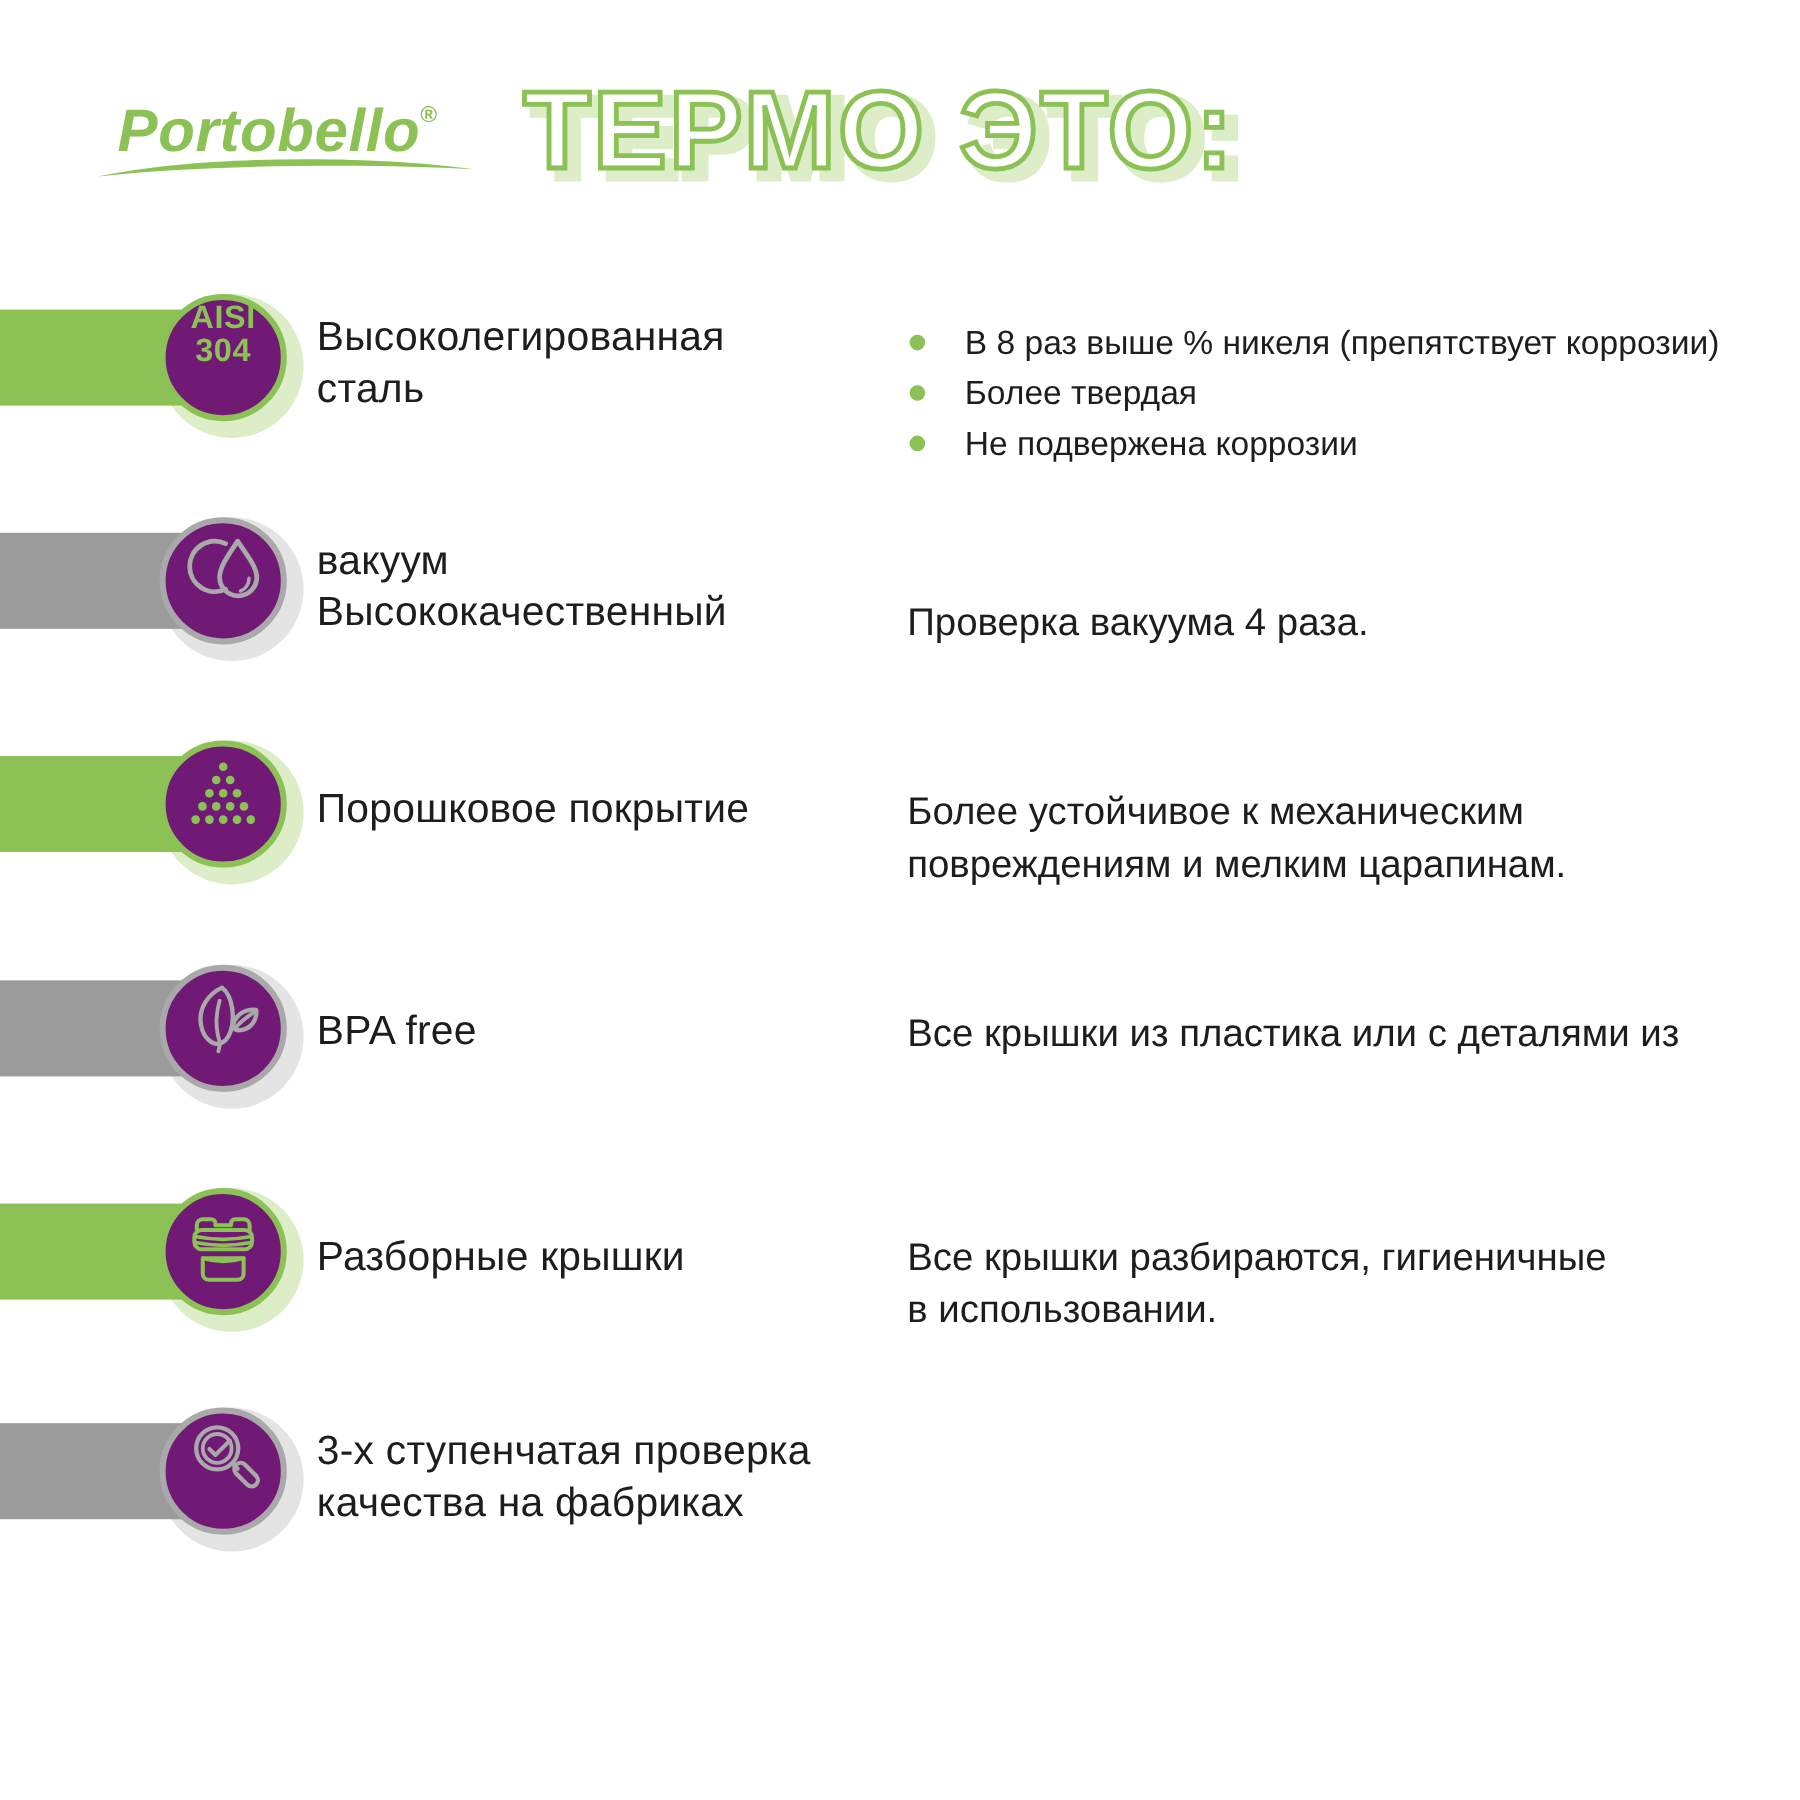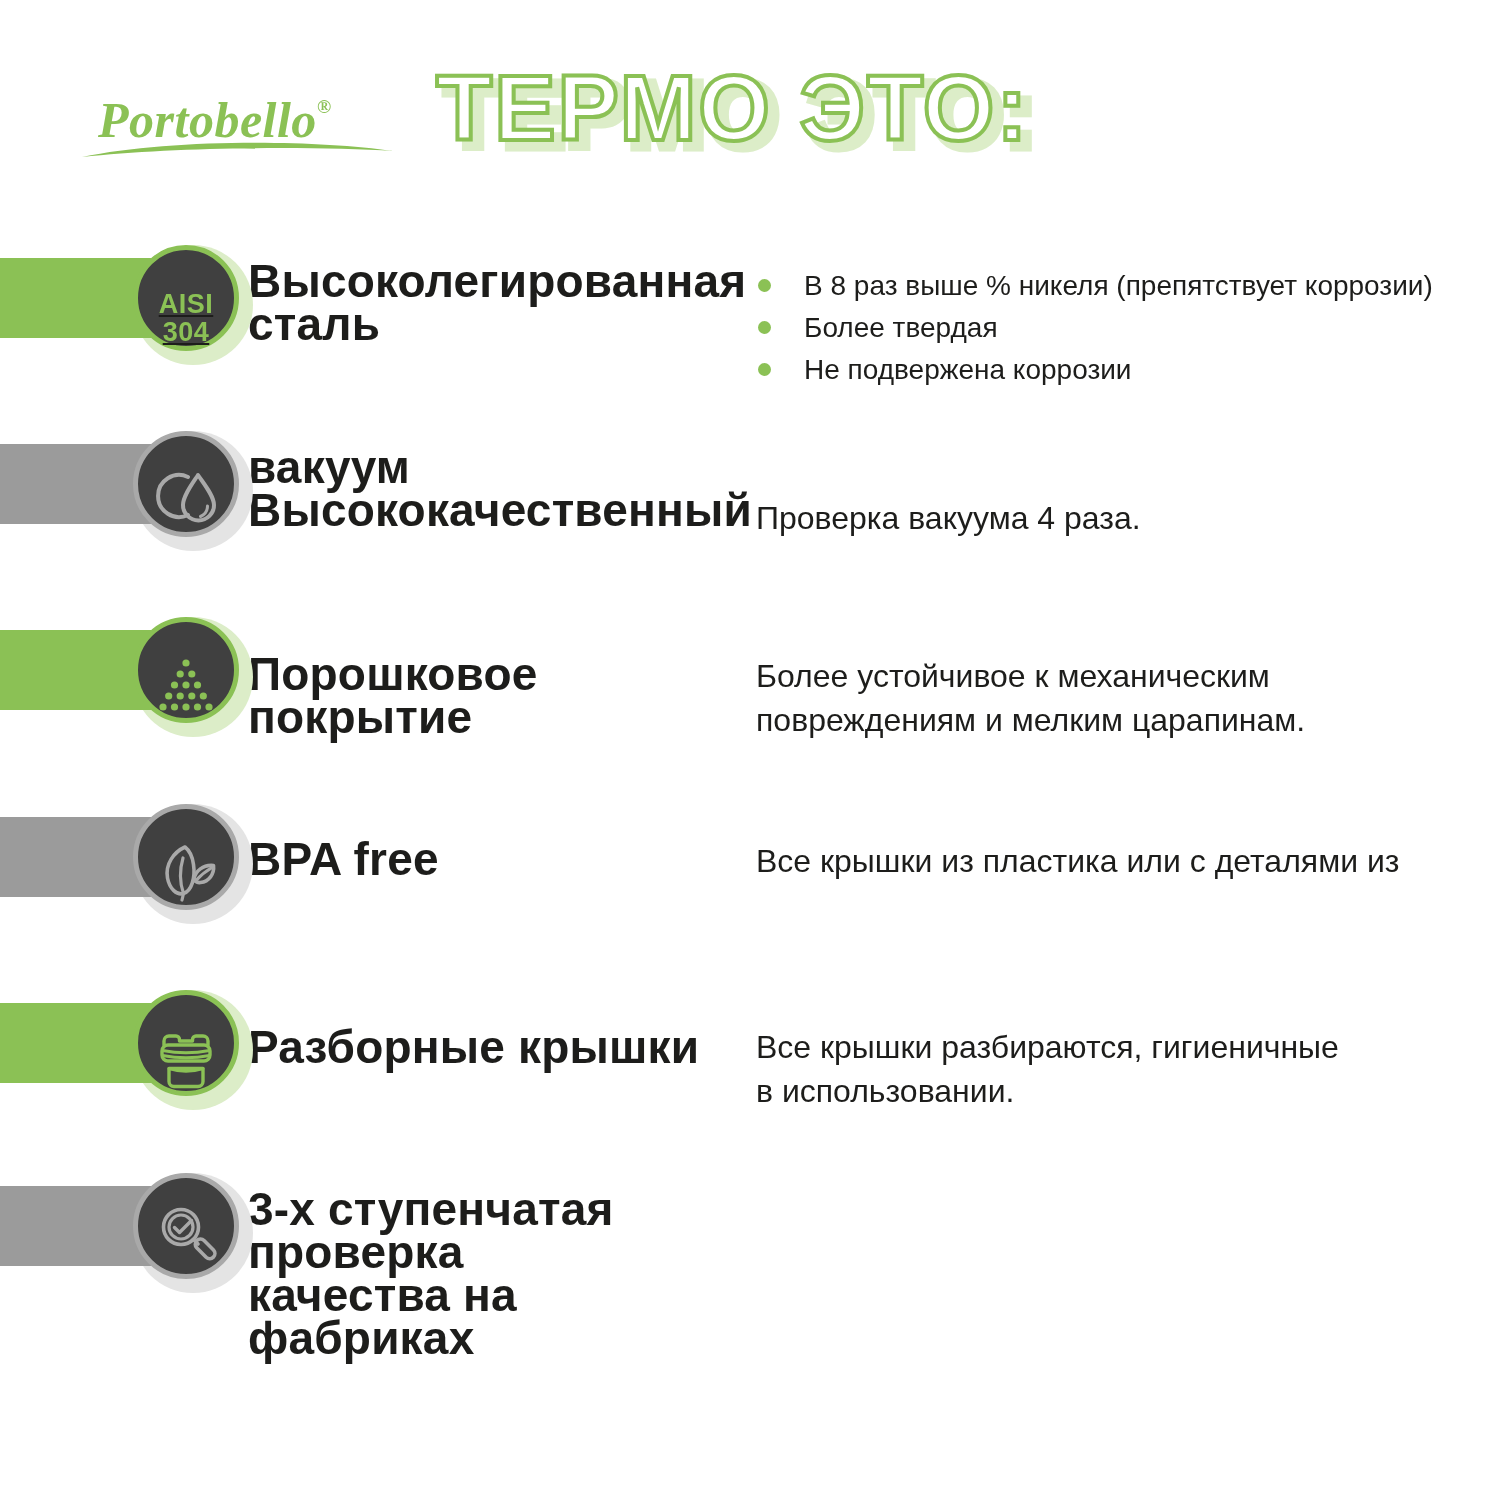--- a/index.html
+++ b/index.html
@@ -7,21 +7,21 @@
     position: relative;
     width: 1500px;
     height: 1500px;
     background: #ffffff;
     overflow: hidden;
     font-family: "Liberation Sans", sans-serif;
     color: #1d1d1b;
   }
 
   
-  .logo-wrap { position: absolute; left: 98px; top: 80px; width: 330px; font-family: Liberation Serif, serif; }
+  .logo-wrap { position: absolute; left: 98px; top: 70px; width: 330px; }
   .logo-text {
     font-style: italic;
     font-weight: bold;
     font-size: 50px;
     line-height: 54px;
     color: #8bc155;
     letter-spacing: 0.5px;
     white-space: nowrap;
   }
   .logo-reg { font-size: 19px; vertical-align: 24px; font-style: normal; font-weight: bold; }
@@ -47,41 +47,40 @@
     position: absolute; left: 133px; top: -13px;
     width: 120px; height: 120px; border-radius: 50%;
     z-index: 1;
   }
   .feature.green .halo { background: #dcedc8; }
   .feature.gray  .halo { background: #e4e4e4; }
 
   .badge {
     position: absolute; left: 133px; top: -13px;
     width: 106px; height: 106px; border-radius: 50%;
-    background: #404040; box-sizing: border-box;
-    display: flex; align-items: flex-end; justify-content: center;
+    background: #701a75; box-sizing: border-box;
+    display: flex; align-items: flex-start; justify-content: center;
     z-index: 3;
-    text-decoration: underline;
   }
   .feature.green .badge { border: 5px solid #8bc155; }
   .feature.gray  .badge { border: 5px solid #a9a9a9; }
 
   .badge-label {
     font-weight: bold; font-size: 27px; line-height: 28px;
     color: #8bc155; text-align: center; letter-spacing: 0.5px;
   }
 
   .icon-stroke { fill: none; stroke-linecap: round; stroke-linejoin: round; }
   .feature.gray  .icon-stroke { stroke: #a9a9a9; }
   .feature.green .icon-stroke { stroke: #8bc155; }
   .feature.green .icon-fill { fill: #8bc155; }
 
   .title {
-    position: absolute; left: 248px; width: 480px;
-    font-weight: bold; font-size: 46px; line-height: 43px;
+    position: absolute; left: 264px; width: 480px;
+    font-weight: normal; font-size: 34px; line-height: 43px;
     letter-spacing: 0.2px;
   }
 
   .desc {
     position: absolute; left: 756px; width: 740px;
     font-size: 32px; line-height: 44px; font-weight: 400;
   }
 
   .bullets { position: absolute; left: 758px; width: 740px; margin: 0; padding: 0; list-style: none; }
   .bullets li { display: flex; align-items: flex-start; height: 42px; gap: 16px; }

